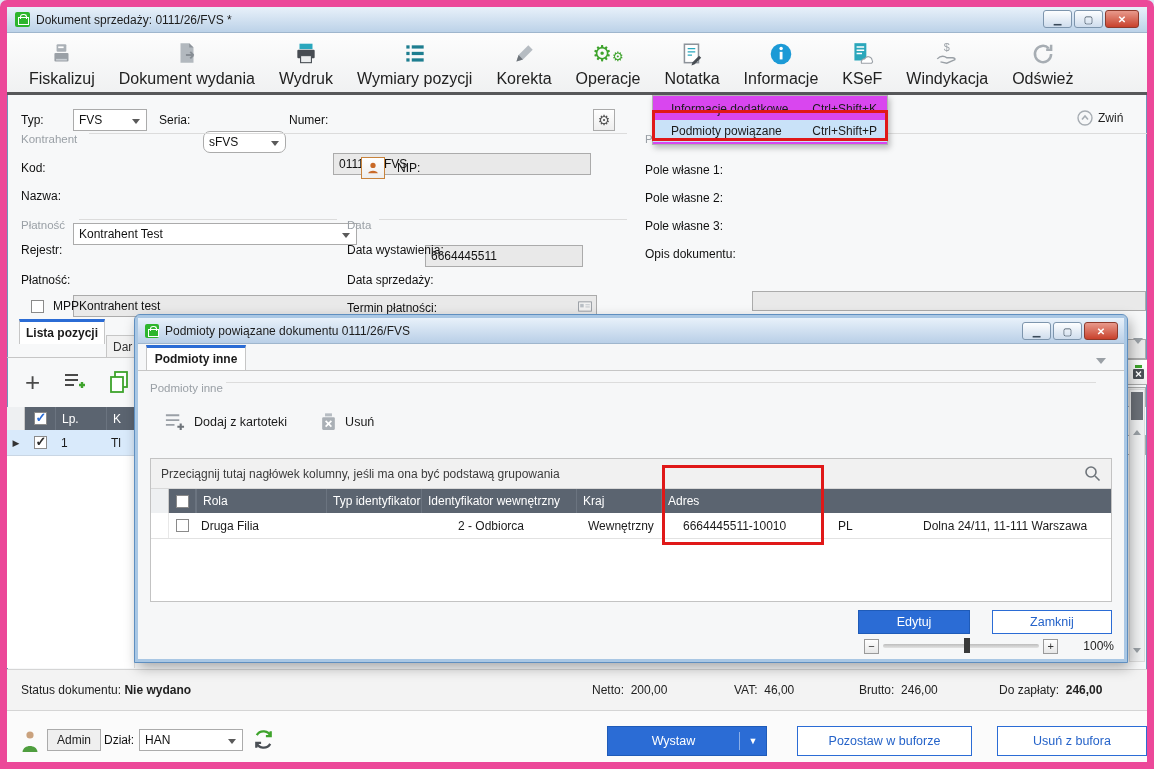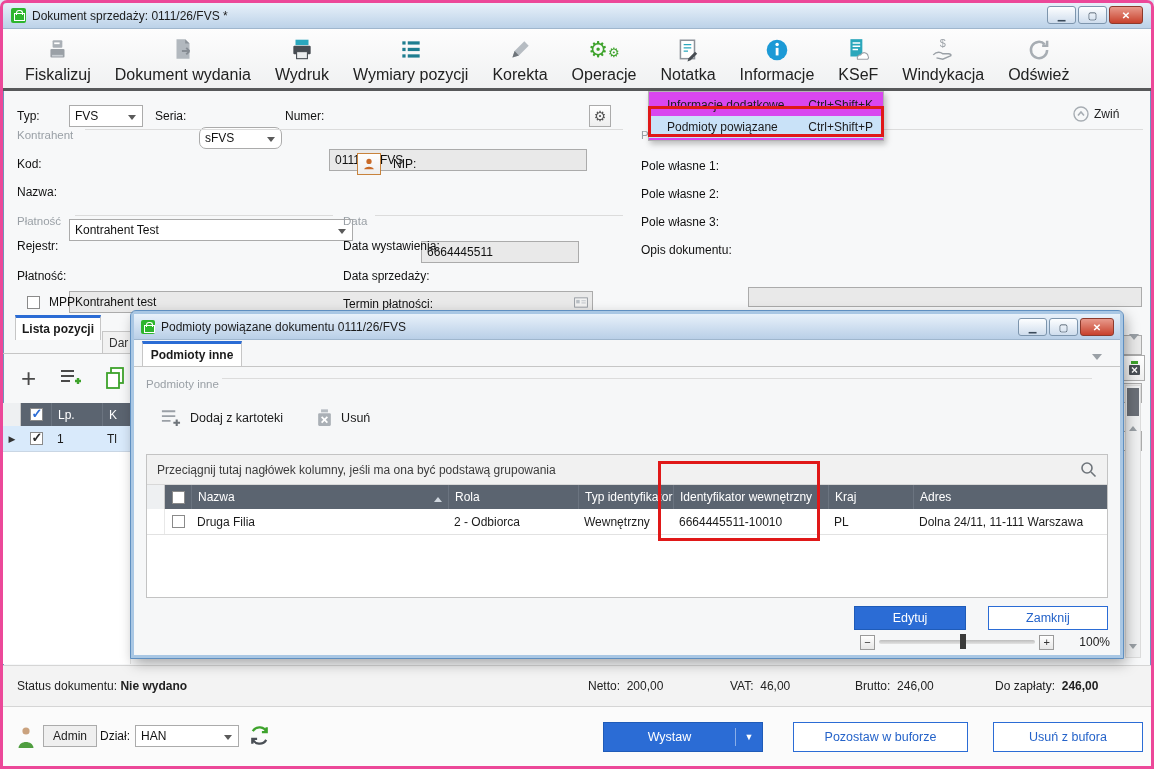--- a/index.html
+++ b/index.html
@@ -1,19 +1,19 @@
 <!DOCTYPE html>
 <html><head>
 <meta charset="utf-8">
 <style>
   * { margin:0; padding:0; box-sizing:border-box; }
   html,body { width:1154px; height:769px; font-family:"Liberation Sans", sans-serif; background:#e8eef5; }
   .abs { position:absolute; }
   .screen { position:relative; width:1154px; height:769px; overflow:hidden; background:#dfe9f4; }
-  .window { position:absolute; inset:0; border:3px solid #ec4899; border-radius:7px 7px 0 0; background:#f7f8f9; overflow:hidden; box-shadow:0 0 0 1px #6f94bb inset; }
+  .window { position:absolute; inset:0; border:7px solid #ec4899; border-radius:7px 7px 0 0; background:#f7f8f9; overflow:hidden; box-shadow:0 0 0 1px #6f94bb inset; }
   .titlebar { position:absolute; left:0; top:0; right:0; height:26px; background:linear-gradient(#e8f1fa,#bcd2e8); border-bottom:1px solid #9fb6cd; display:flex; align-items:center; padding-left:8px; }
   .titlebar .title { font-size:12px; color:#1c1c1c; margin-left:6px; }
   .winbtns { position:absolute; top:3px; display:flex; gap:2px; }
   .winbtn { width:29px; height:18px; border:1px solid #7d95ad; border-radius:3px; background:linear-gradient(#fdfeff,#cfdded); display:flex; align-items:center; justify-content:center; font-size:10px; color:#3a4a5a; }
   .winbtn.close { width:34px; background:linear-gradient(#e89a8c,#c8412c); color:#fff; border-color:#8d3a2c; font-weight:bold; }
   .appicon { width:15px; height:15px; background:#2db52d; border-radius:2px; display:inline-block; position:relative; flex:none; }
   .appicon:after { content:""; position:absolute; left:3px; top:5px; width:9px; height:6px; border:1.4px solid #fff; }
   .appicon:before { content:""; position:absolute; left:5px; top:2px; width:5px; height:4px; border:1.2px solid #fff; border-bottom:none; border-radius:3px 3px 0 0; }
   .toolbar { position:absolute; left:0; top:26px; right:0; height:62px; background:linear-gradient(#fdfdfd,#f0f1f2); border-bottom:3px solid #57585a; display:flex; align-items:flex-start; padding:6px 0 0 10px; gap:0; }
   .tbitem { display:flex; flex-direction:column; align-items:center; gap:3px; padding:2px 12px; min-width:58px; }
@@ -399,24 +399,20 @@
               <circle cx="7" cy="7" r="5" fill="none" stroke="#6e747a" stroke-width="1.6"></circle>
               <path d="M11 11l4.5 4.5" stroke="#6e747a" stroke-width="1.6"></path>
             </svg>
       </div>
       <div class="gridhead" style="height:24px;">
         <div style="width:18px;height:100%;background:#eef0f2;border-right:1px solid #c9c9c9;"></div>
         <div style="width:26px;display:flex;justify-content:center;">
               <span class="chk"></span>
             </div>
         <div class="vline"></div>
-        <div class="cell" style="color:#fff;width:256px;">
-              <span>Nazwa</span>
-              <span style="margin-left:auto;width:0;height:0;border:4px solid transparent;border-bottom:5px solid #cfd6de;"></span>
-            </div>
         <div class="vline"></div>
         <div class="cell" style="color:#fff;width:129px;">Rola</div>
         <div class="vline"></div>
         <div class="cell" style="color:#fff;width:94px;">Typ identyfikatora</div>
         <div class="vline"></div>
         <div class="cell" style="color:#fff;width:154px;">Identyfikator wewnętrzny</div>
         <div class="vline"></div>
         <div class="cell" style="color:#fff;width:84px;">Kraj</div>
         <div class="vline"></div>
         <div class="cell" style="color:#fff;flex:1;">Adres</div>

